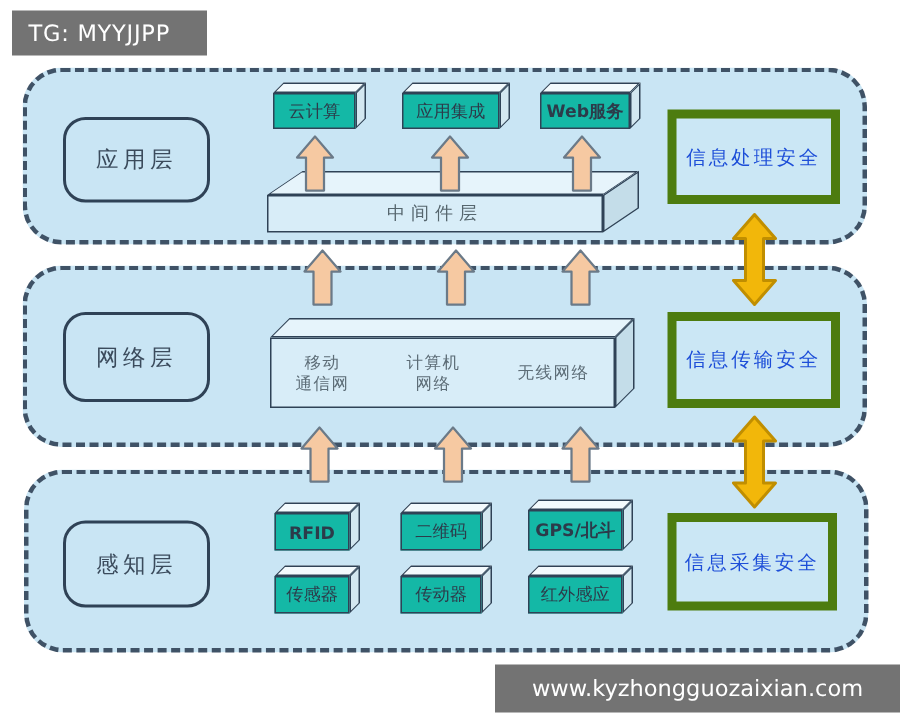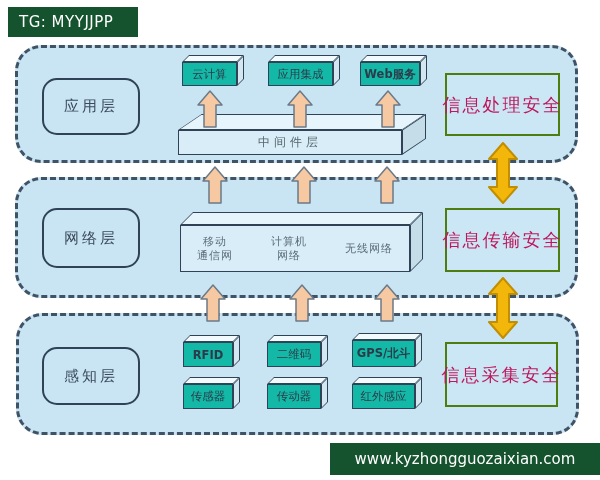--- a/index.html
+++ b/index.html
@@ -1,37 +1,37 @@
 <!DOCTYPE html>
 <html><head>
 <meta charset="utf-8">
 <style>
   * { margin:0; padding:0; box-sizing:border-box; }
   body { background:#ffffff; font-family:"DejaVu Sans","Liberation Sans",sans-serif; }
   .screen { position:relative; width:600px; height:480px; background:#ffffff; overflow:hidden; }
 
   
-  .wm-bar { position:absolute; background:#14532d; color:#ffffff; display:flex; align-items:center; z-index:10; }
+  .wm-bar { position:absolute; background:#737373; color:#ffffff; display:flex; align-items:center; z-index:10; }
   .wm-top { left:8px; top:7px; width:130px; height:30px; font-size:15px; padding-left:11px; letter-spacing:0.5px; }
   .wm-bottom { left:330px; top:443px; width:270px; height:32px; font-size:15px; justify-content:center; }
 
   
   .section { position:absolute; left:15px; width:563px; background:#c9e5f4; border:3px dashed #3f5266; border-radius:26px; }
   .sec-app { top:45px; height:118px; }
   .sec-net { top:177px; height:121px; }
   .sec-per { top:313px; height:122px; left:16px; }
 
   
   .layer-label { position:absolute; background:#c9e5f4; border:2px solid #2f4256; border-radius:15px;
     display:flex; align-items:center; justify-content:center; font-size:15px; letter-spacing:3px;
     color:#3b4b5c; z-index:2; white-space:nowrap; }
 
   
-  .sec-box { position:absolute; background:#cbe7f5; border:2px solid #4d7c0f; display:flex; align-items:center;
-    justify-content:center; font-size:18px; letter-spacing:2px; color:#be185d; z-index:2; white-space:nowrap; }
+  .sec-box { position:absolute; background:#cbe7f5; border:6px solid #4d7c0f; display:flex; align-items:center;
+    justify-content:center; font-size:13px; letter-spacing:2px; color:#1d4ed8; z-index:2; white-space:nowrap; }
 
   
   .box3d { position:absolute; z-index:2; --d:7px; }
   .b3-front { position:absolute; left:0; top:0; width:100%; height:100%; background:#14b8a6;
     border:1.5px solid #2f4256; display:flex; align-items:center; justify-content:center;
     font-size:11.5px; color:#2c3b4a; white-space:nowrap; }
   .b3-top { position:absolute; left:0; top:calc(-1 * var(--d)); width:100%; height:var(--d);
     background:#f3fafd; border:1.5px solid #2f4256; transform:skewX(-45deg); transform-origin:0 100%; }
   .b3-right { position:absolute; top:0; right:calc(-1 * var(--d)); width:var(--d); height:100%;
     background:#d3e7f0; border:1.5px solid #2f4256; transform:skewY(-45deg); transform-origin:0 0; }

